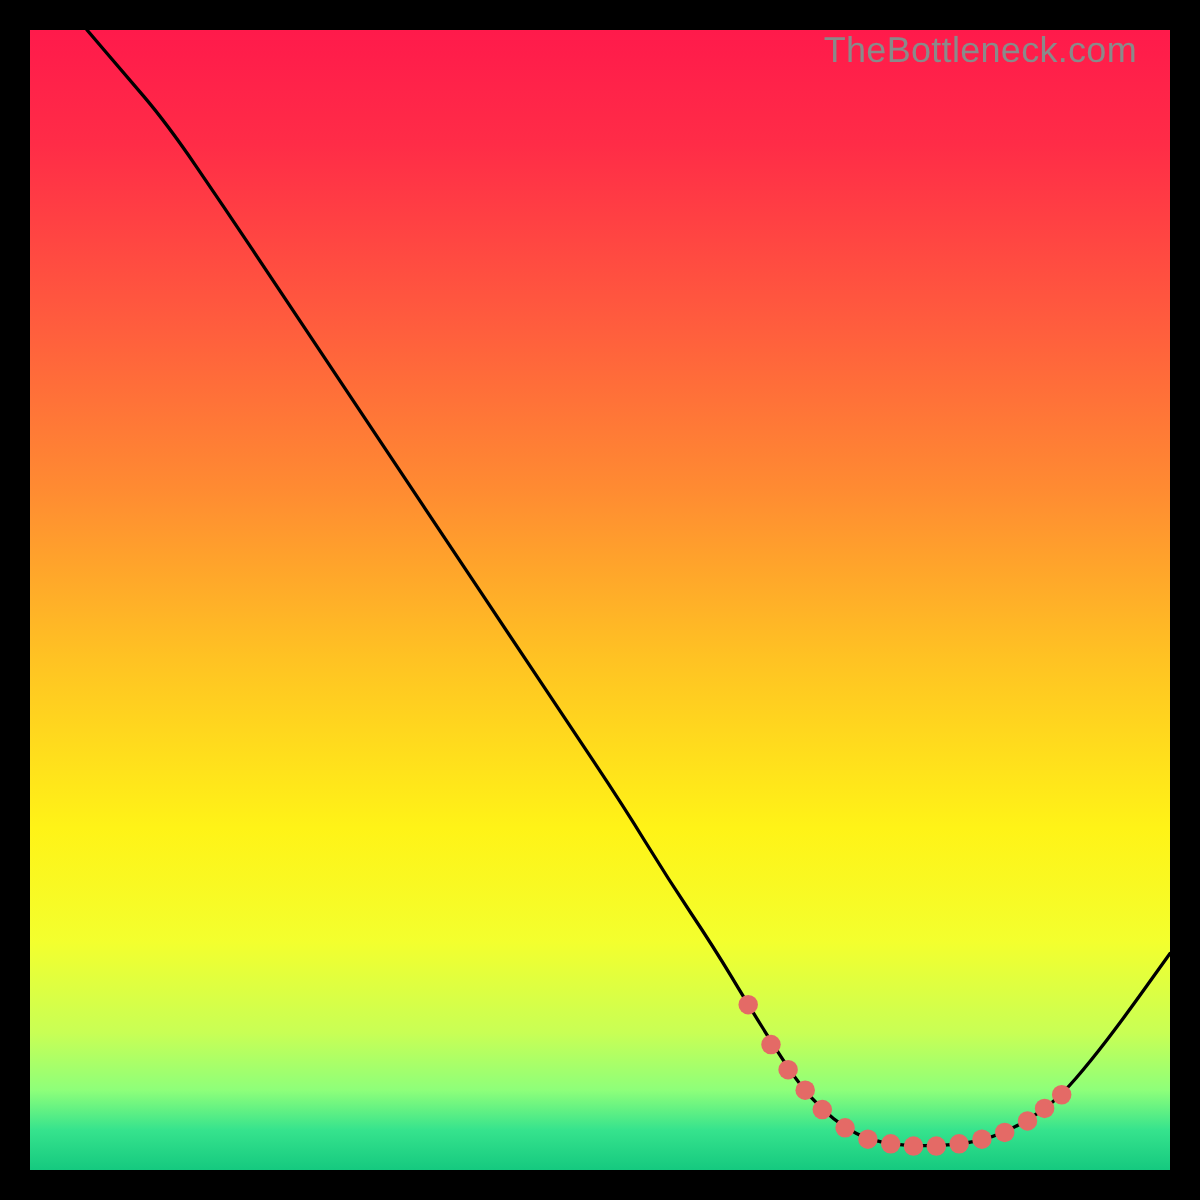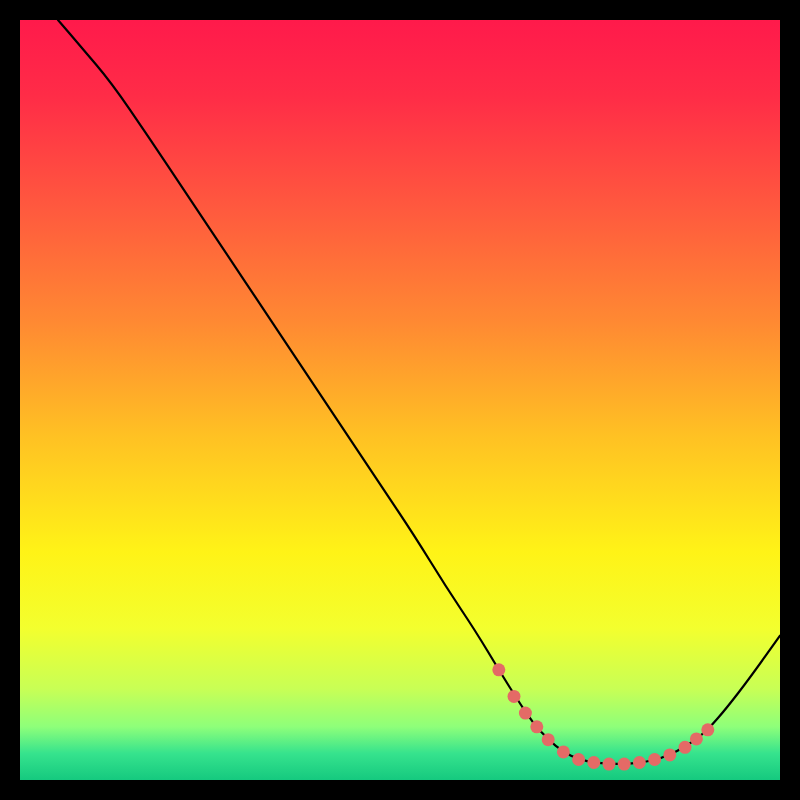--- a/index.html
+++ b/index.html
@@ -73,13 +73,14 @@
         <circle cx="589.00" cy="744.04" r="6.5" fill="#e46a66"></circle>
         <circle cx="604.20" cy="744.04" r="6.5" fill="#e46a66"></circle>
         <circle cx="619.40" cy="742.52" r="6.5" fill="#e46a66"></circle>
         <circle cx="634.60" cy="739.48" r="6.5" fill="#e46a66"></circle>
         <circle cx="649.80" cy="734.92" r="6.5" fill="#e46a66"></circle>
         <circle cx="665.00" cy="727.32" r="6.5" fill="#e46a66"></circle>
         <circle cx="676.40" cy="718.96" r="6.5" fill="#e46a66"></circle>
         <circle cx="687.80" cy="709.84" r="6.5" fill="#e46a66"></circle>
       </g>
   </svg>
+  <div class="watermark">TheBottleneck.com</div>
 </div>
 
 </body></html>

